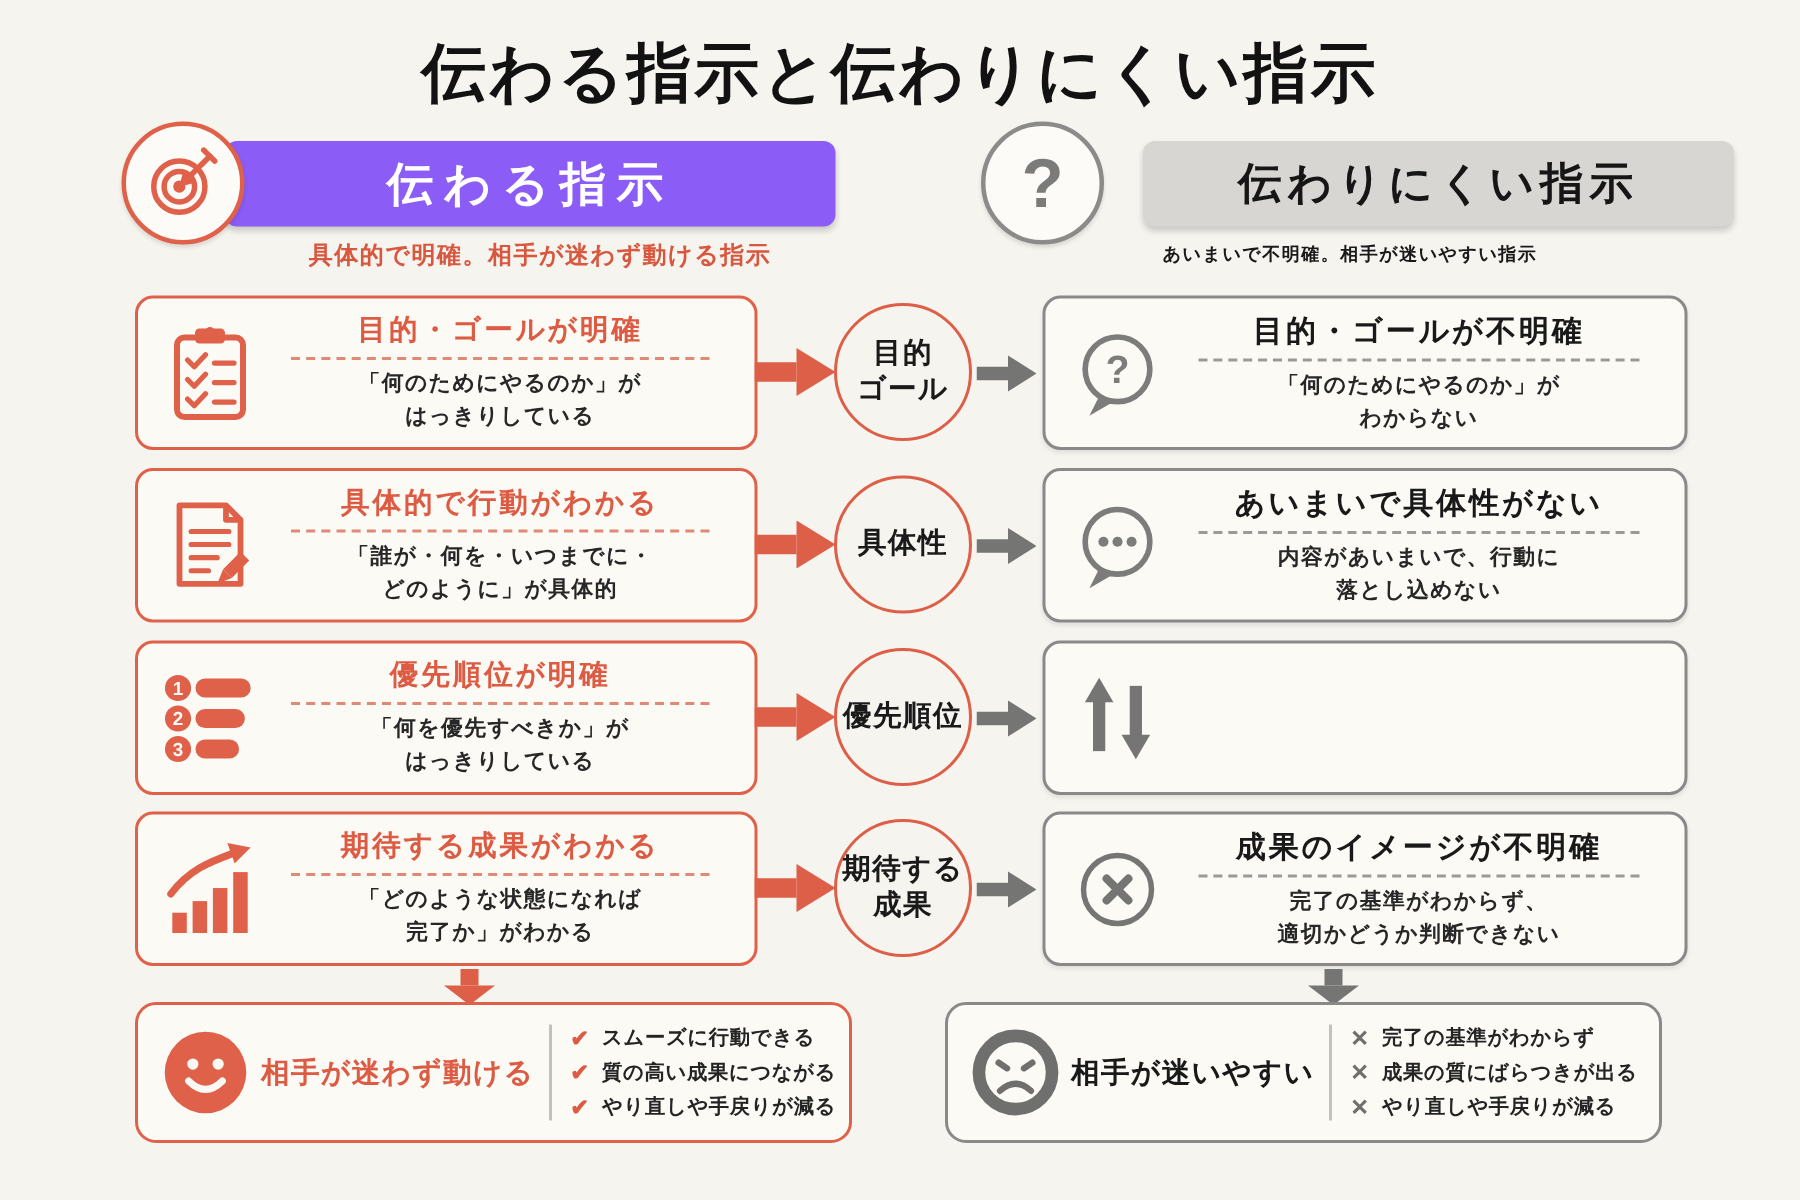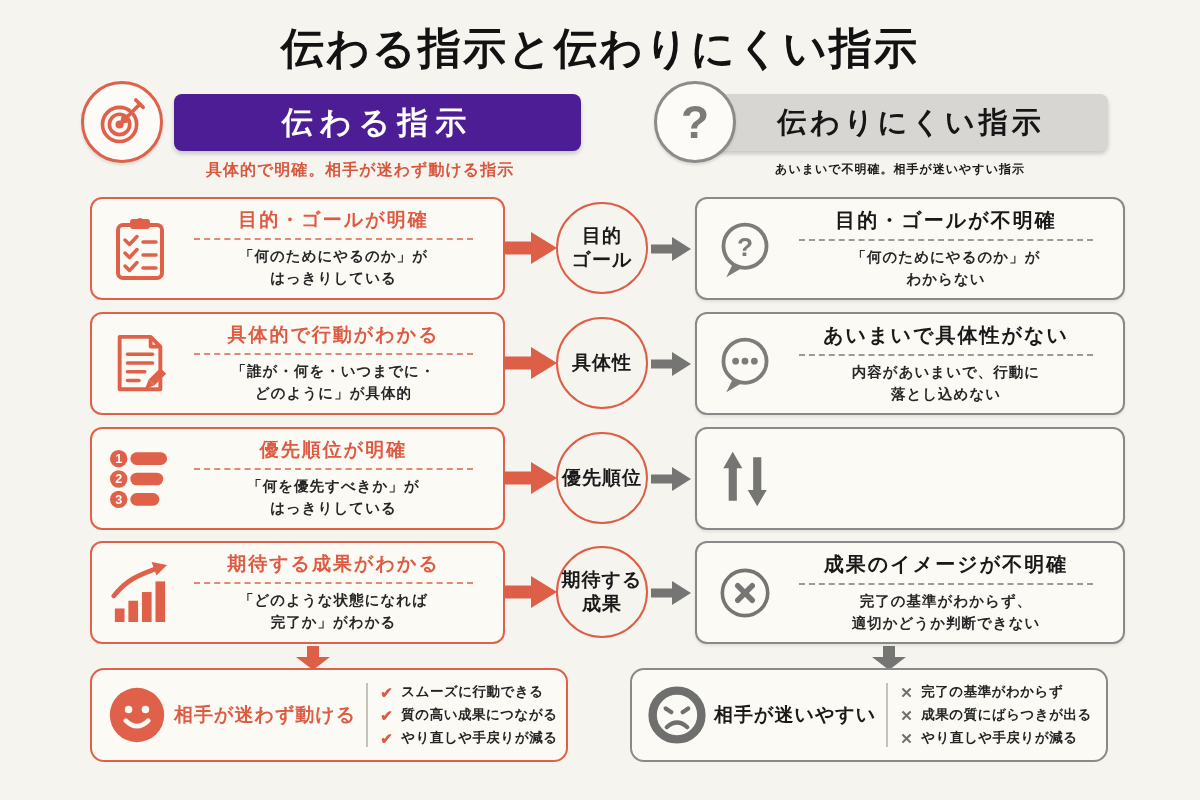--- a/index.html
+++ b/index.html
@@ -9,22 +9,22 @@
          font-size:43px;font-weight:900;color:#121212;letter-spacing:2px;}
   
   .hdr-circle{position:absolute;width:82px;height:82px;border-radius:50%;background:#fcfbf7;
               display:flex;align-items:center;justify-content:center;box-sizing:border-box;z-index:2;
               box-shadow:0 2px 3px rgba(0,0,0,.12);}
   .good-hdr-circle{left:81px;top:81px;border:3px solid #e0614a;}
   .bad-hdr-circle{left:654px;top:81px;border:3px solid #8b8b89;}
   .question-glyph{font-size:46px;font-weight:900;color:#7b7b79;line-height:1;}
   .banner{position:absolute;top:94px;height:57px;border-radius:8px;display:flex;align-items:center;
           justify-content:center;box-shadow:0 3px 4px rgba(0,0,0,.18);z-index:1;}
-  .good-banner{left:174px;width:407px;background:#4c1d95;color:#ffffff;font-size:31px;font-weight:800;letter-spacing:7px;}
-  .bad-banner{left:714px;width:394px;background:#d8d6d3;color:#161616;font-size:29px;font-weight:800;letter-spacing:4px;}
+  .good-banner{left:150px;width:407px;background:#8b5cf6;color:#ffffff;font-size:31px;font-weight:800;letter-spacing:7px;}
+  .bad-banner{left:762px;width:394px;background:#d8d6d3;color:#161616;font-size:29px;font-weight:800;letter-spacing:4px;}
   .subtitle{position:absolute;text-align:center;font-weight:700;}
   .good-subtitle{top:160px;left:80px;width:560px;font-size:16px;color:#d8573f;letter-spacing:1px;}
   .bad-subtitle{top:161px;left:660px;width:480px;font-size:12px;color:#191919;letter-spacing:1px;}
   
   .row{position:absolute;left:0;width:1200px;height:103px;}
   .card{position:absolute;box-sizing:border-box;border-radius:12px;display:flex;align-items:center;
         padding:8px 12px;background:#fbfaf5;height:100%;}
   .good-card{left:90px;width:415px;border:2px solid #e0614a;}
   .bad-card{left:695px;width:430px;border:2px solid #89898a;box-shadow:0 2px 3px rgba(0,0,0,.08);}
   .card-icon{flex:0 0 72px;display:flex;align-items:center;justify-content:center;}

